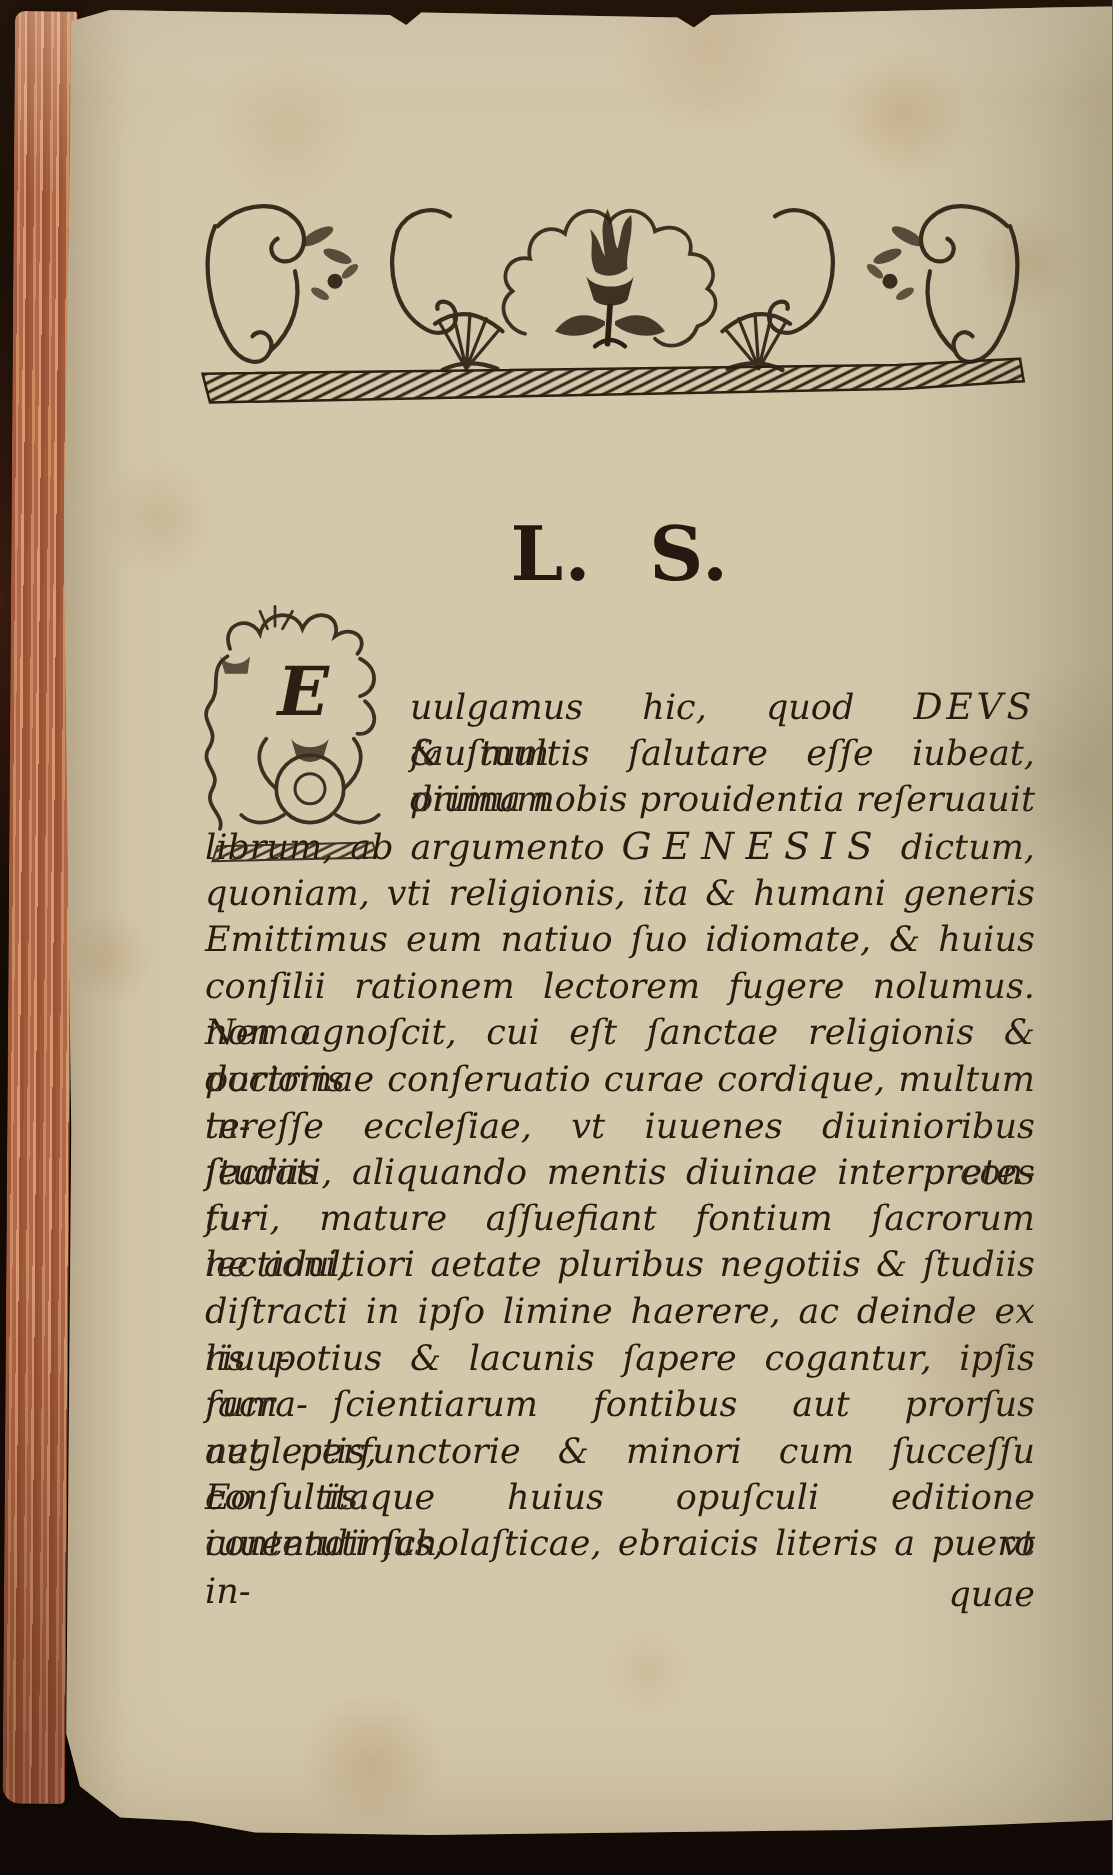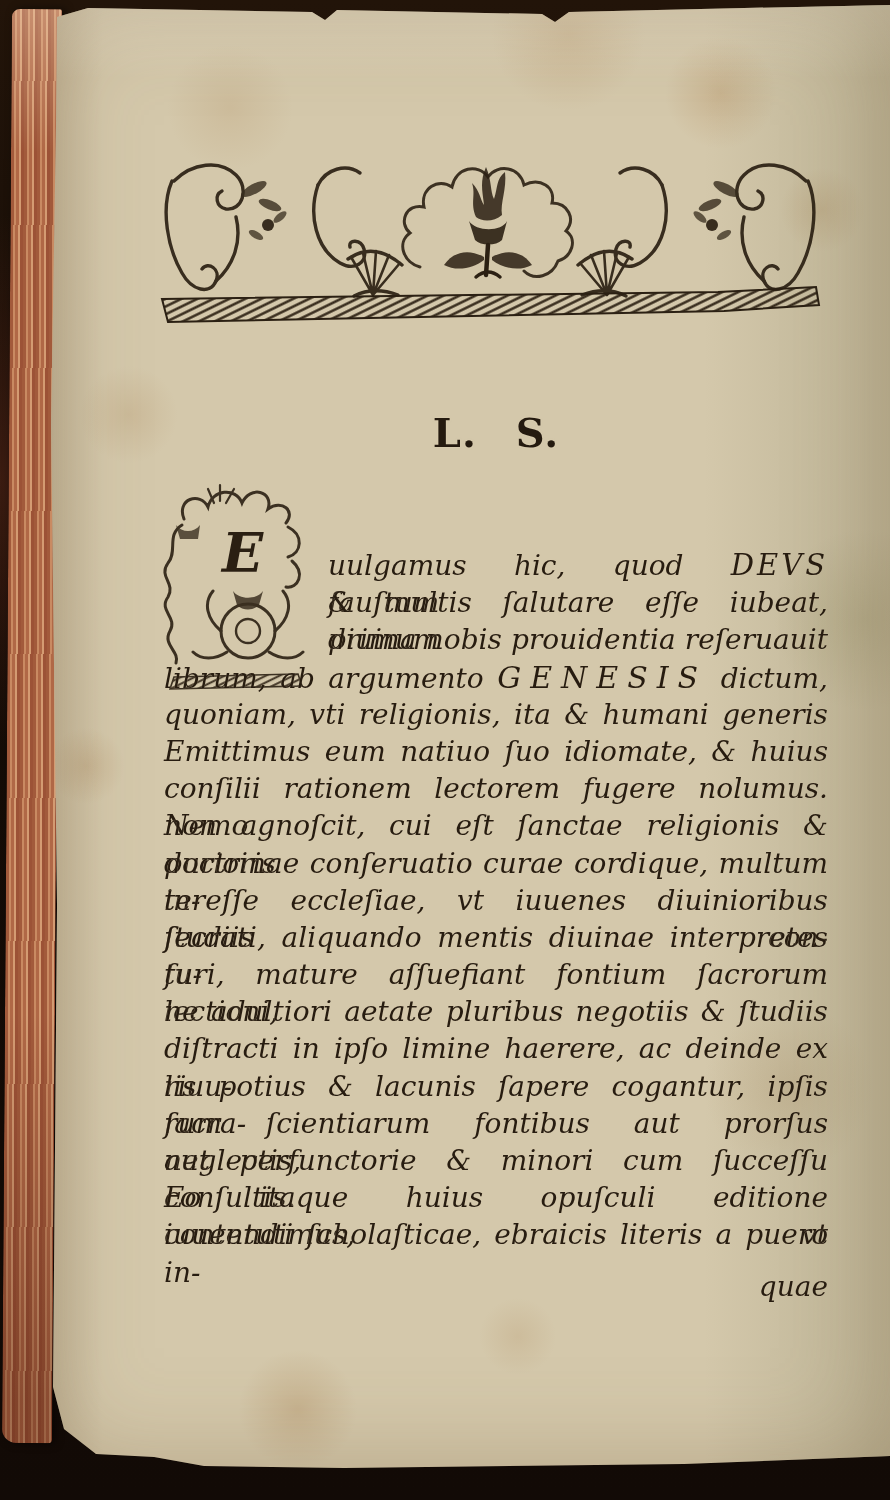--- a/index.html
+++ b/index.html
@@ -47,21 +47,21 @@
       700px 3px, 846px 0px,
       846px 1451px, 640px 1459px, 300px 1463px, 160px 1461px, 110px 1452px,
       52px 1449px, 20px 1424px, 9px 1382px, 13px 900px, 7px 420px, 12px 120px
     );
   }
   
   .headpiece{position:absolute;left:114px;top:140px;width:664px;height:196px;}
   
   .heading{
     position:absolute;left:120px;top:404px;width:664px;
-    text-align:center;font-size:40px;font-weight:bold;color:#241a0f;
+    text-align:center;font-size:60px;font-weight:bold;color:#241a0f;
     word-spacing:24px;letter-spacing:1px;
     text-shadow:0 0 2px rgba(235,220,190,.5);
   }
   
   .initial{position:absolute;left:112px;top:476px;width:162px;height:212px;}
   .initial svg{position:absolute;inset:0;}
   .dropcap{
     position:absolute;left:66px;top:40px;
     font-size:54px;font-style:italic;font-weight:bold;color:#2a1f12;
   }
@@ -72,21 +72,21 @@
     text-shadow:0 0 1px rgba(235,220,190,.55);
   }
   .line{
     height:37.2px;line-height:37.2px;
     text-align:justify;text-align-last:justify;
   }
   .line.indent{margin-left:164px;}
   .caps{font-style:italic;}
   .devs{font-size:29px;letter-spacing:3px;}
   .genesis{font-size:30px;letter-spacing:9px;}
-  .catch{text-align:center;text-align-last:right;margin-top:14px;}
+  .catch{text-align:center;text-align-last:right;margin-top:3px;}
 </style>
 </head>
 <body>
 
 <div class="scene">
 
   <div class="fore-edge"></div>
 
   <div class="page">
 

